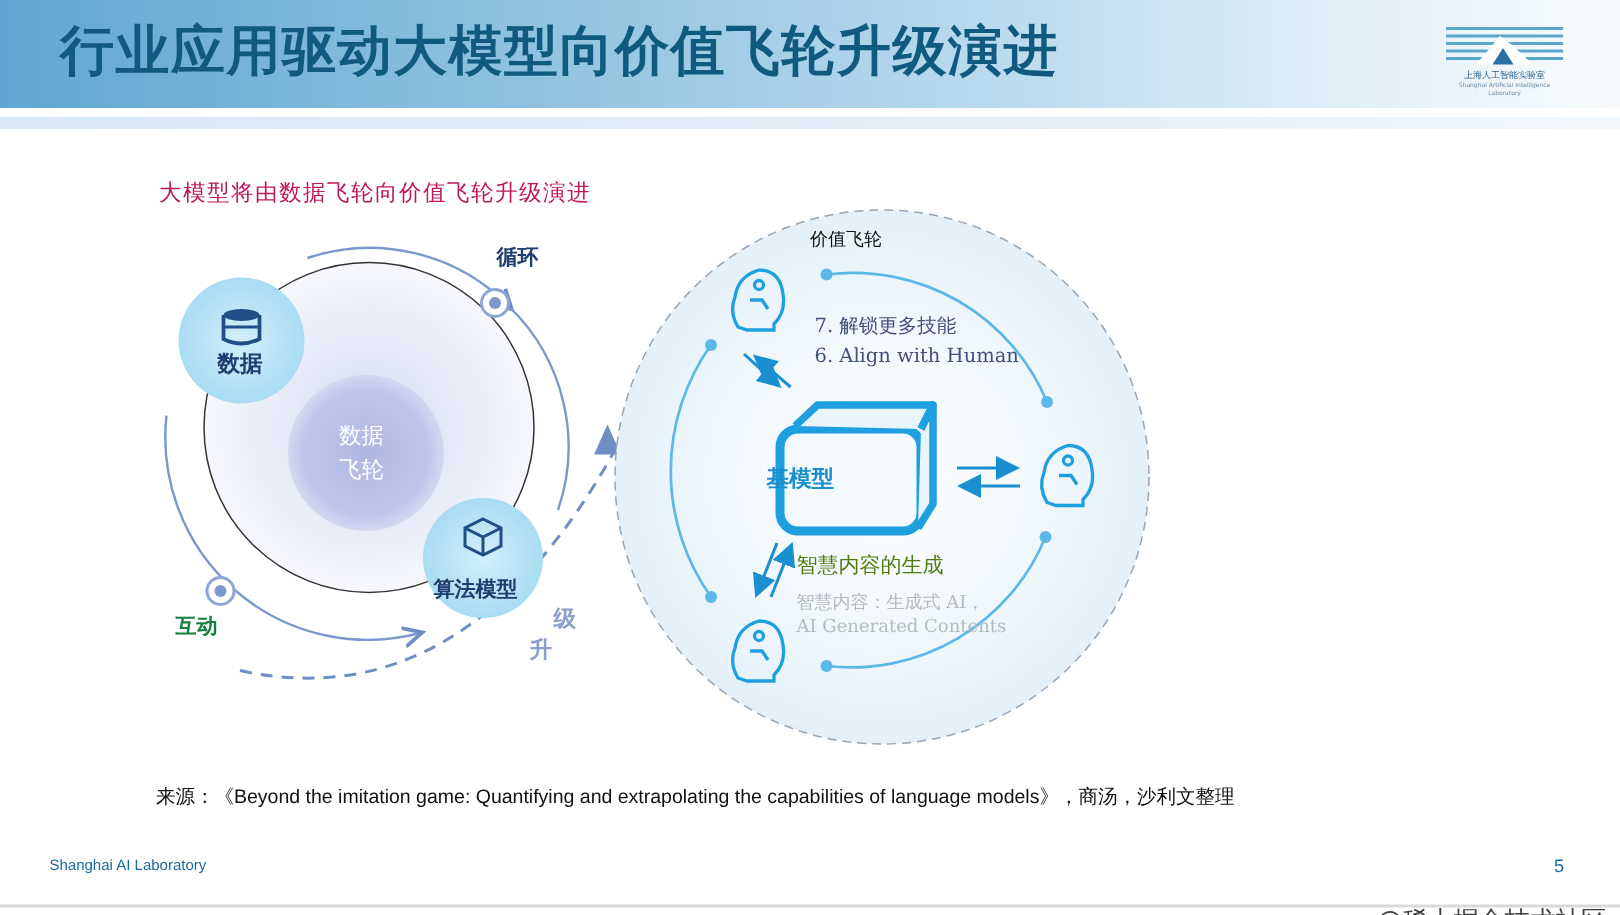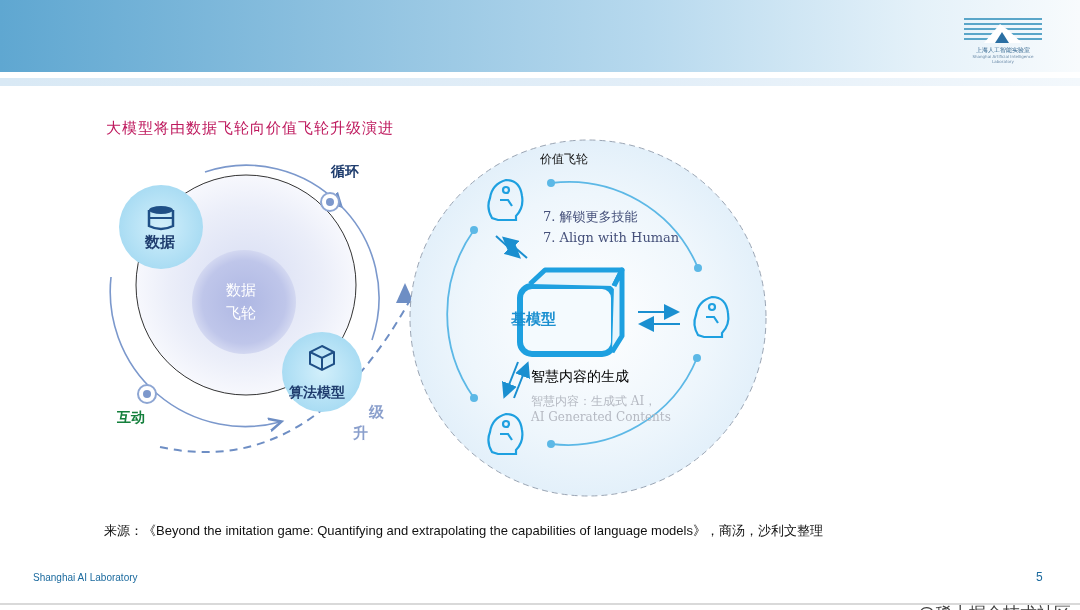--- a/index.html
+++ b/index.html
@@ -18,20 +18,21 @@
   .source { position:absolute; left:104px; top:522px; font-size:13px; color:#111; font-family:"Liberation Sans", sans-serif; }
   .footer-left { position:absolute; left:33px; top:572px; font-size:10px; color:#1b6a9e; font-family:"Liberation Sans", sans-serif; }
   .page-num { position:absolute; left:1036px; top:570px; font-size:12px; color:#1b6a9e; font-family:"Liberation Sans", sans-serif; }
   .watermark { position:absolute; left:918px; top:583px; font-size:17px; color:#404040; font-family:"DejaVu Sans", sans-serif;margin-top:19px; }
   .bottom-line { position:absolute; left:0; top:603px; width:1080px; height:2px; background:#d9d9d9; }
 </style>
 </head>
 <body>
 
 <div class="header">
+  <div class="header-title">行业应用驱动大模型向价值飞轮升级演进</div>
   <div class="logo">
     <svg width="82" height="30" viewBox="0 0 82 30">
       <g stroke="#5aa6c9" stroke-width="2">
         <line x1="2" y1="3" x2="80" y2="3"></line>
           <line x1="2" y1="8" x2="80" y2="8"></line>
         <line x1="2" y1="13" x2="80" y2="13"></line>
           <line x1="2" y1="18" x2="80" y2="18"></line>
         <line x1="2" y1="23" x2="80" y2="23"></line>
       </g>
       <path d="M22 27 L38 8 L46 14 L60 27 Z" fill="#ffffff"></path>
@@ -143,23 +144,23 @@
 <div class="lbl" style="left:145px;top:233px;font-size:15px;color:#1f3d6e;">数据</div>
 <div class="lbl" style="left:226px;top:281px;font-size:15px;color:#ffffff;font-weight:normal;">数据</div>
 <div class="lbl" style="left:226px;top:304px;font-size:15px;color:#ffffff;font-weight:normal;">飞轮</div>
 <div class="lbl" style="left:289px;top:384px;font-size:14px;color:#1f3d6e;">算法模型</div>
 <div class="lbl" style="left:117px;top:409px;font-size:14px;color:#15803d;">互动</div>
 <div class="lbl" style="left:369px;top:403px;font-size:15px;color:#8a9fcc;">级</div>
 <div class="lbl" style="left:353px;top:424px;font-size:15px;color:#8a9fcc;">升</div>
 
 <div style="position:absolute;left:540px;top:151px;font-size:12px;color:#111;">价值飞轮</div>
 <div class="lbl" style="left:543px;top:208px;font-size:13px;color:#45507a;font-weight:normal;">7. 解锁更多技能</div>
-<div class="lbl" style="left:543px;top:230px;font-size:13px;color:#45507a;font-weight:normal;">7. Align with Human</div>
+<div class="lbl" style="left:543px;top:230px;font-size:13px;color:#45507a;font-weight:normal;">6. Align with Human</div>
 <div class="lbl" style="left:511px;top:310px;font-size:15px;color:#1a8fd0;">基模型</div>
-<div class="lbl" style="left:531px;top:368px;font-size:14px;color:#000000;font-weight:normal;">智慧内容的生成</div>
+<div class="lbl" style="left:531px;top:368px;font-size:14px;color:#4d7c0f;font-weight:normal;">智慧内容的生成</div>
 <div class="lbl" style="left:531px;top:393px;font-size:12px;color:#b5b9c2;font-weight:normal;">智慧内容：生成式 AI，</div>
 <div class="lbl" style="left:531px;top:410px;font-size:12px;color:#b5b9c2;font-weight:normal;">AI Generated Contents</div>
 
 <div class="source">来源：《Beyond the imitation game: Quantifying and extrapolating the capabilities of language models》，商汤，沙利文整理</div>
 
 <div class="footer-left">Shanghai AI Laboratory</div>
 <div class="page-num">5</div>
 <div class="watermark">@稀土掘金技术社区</div>
 <div class="bottom-line"></div>
 

